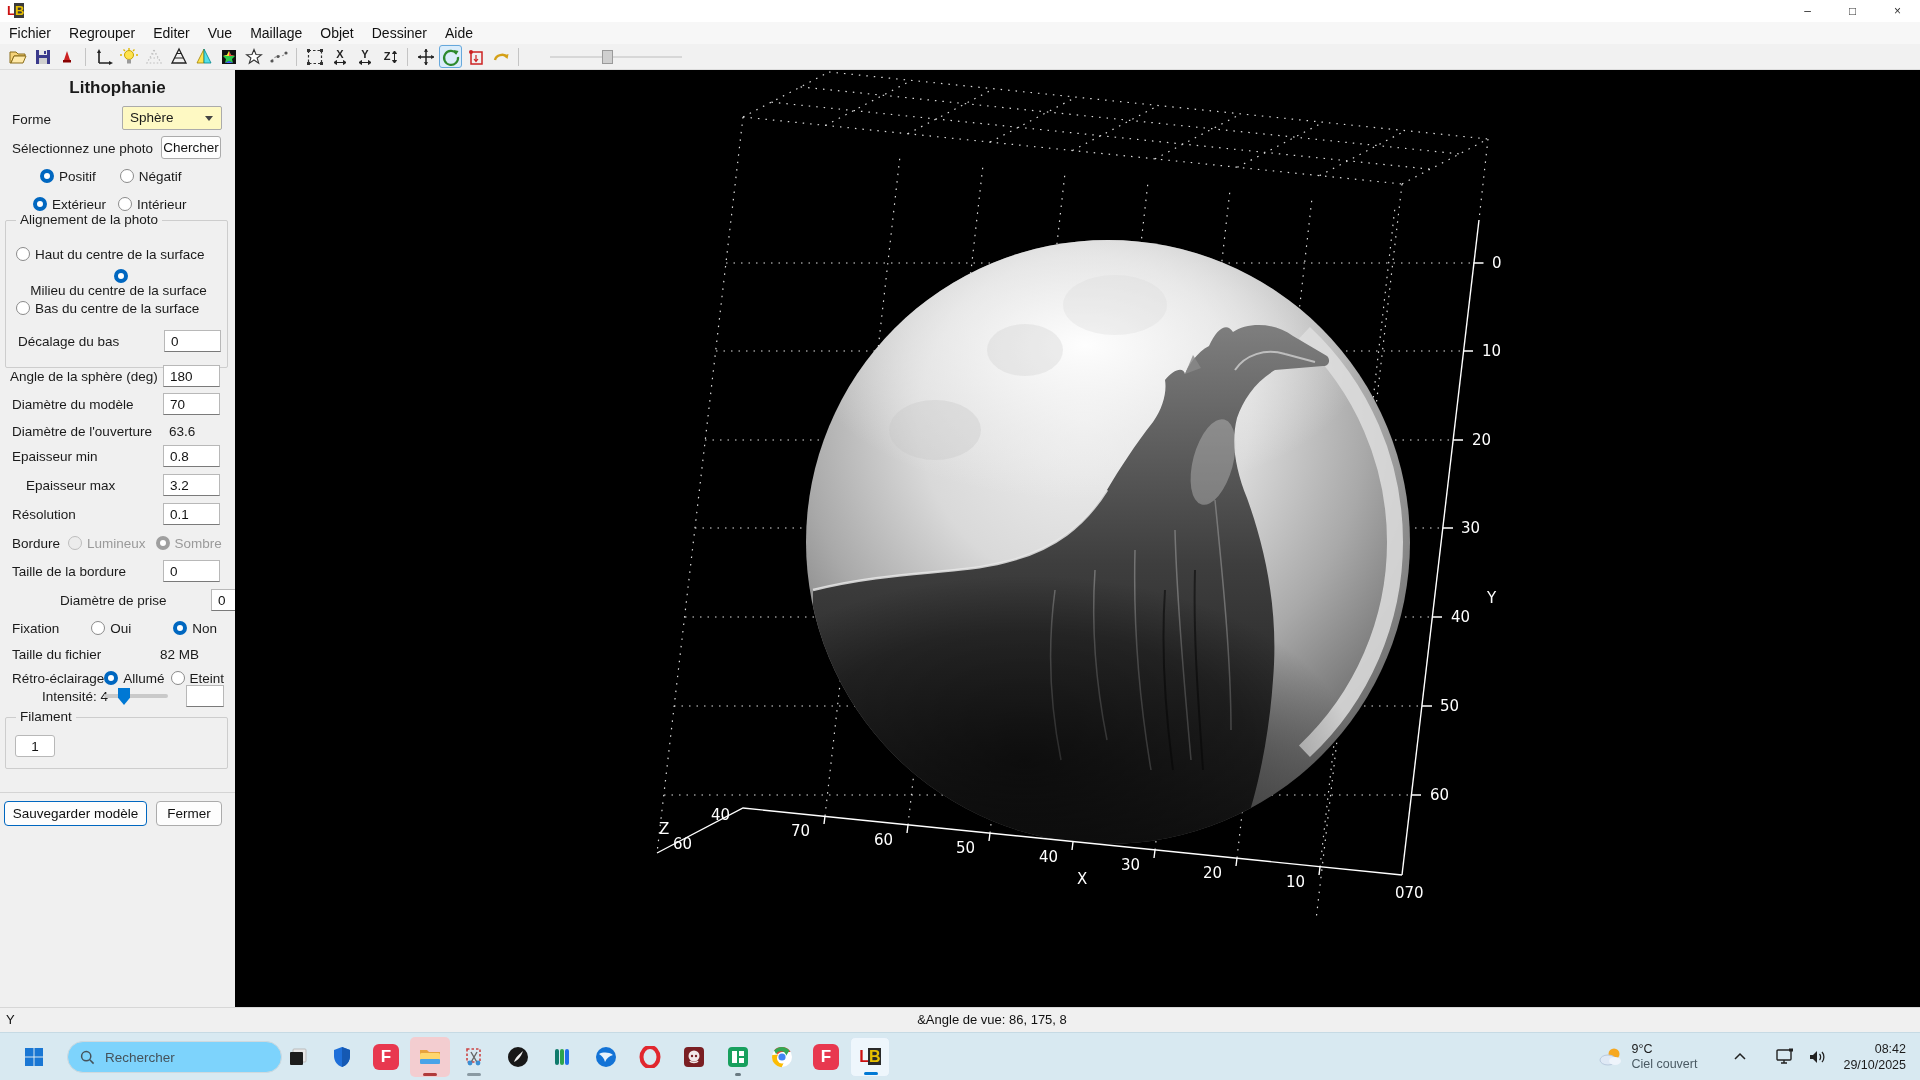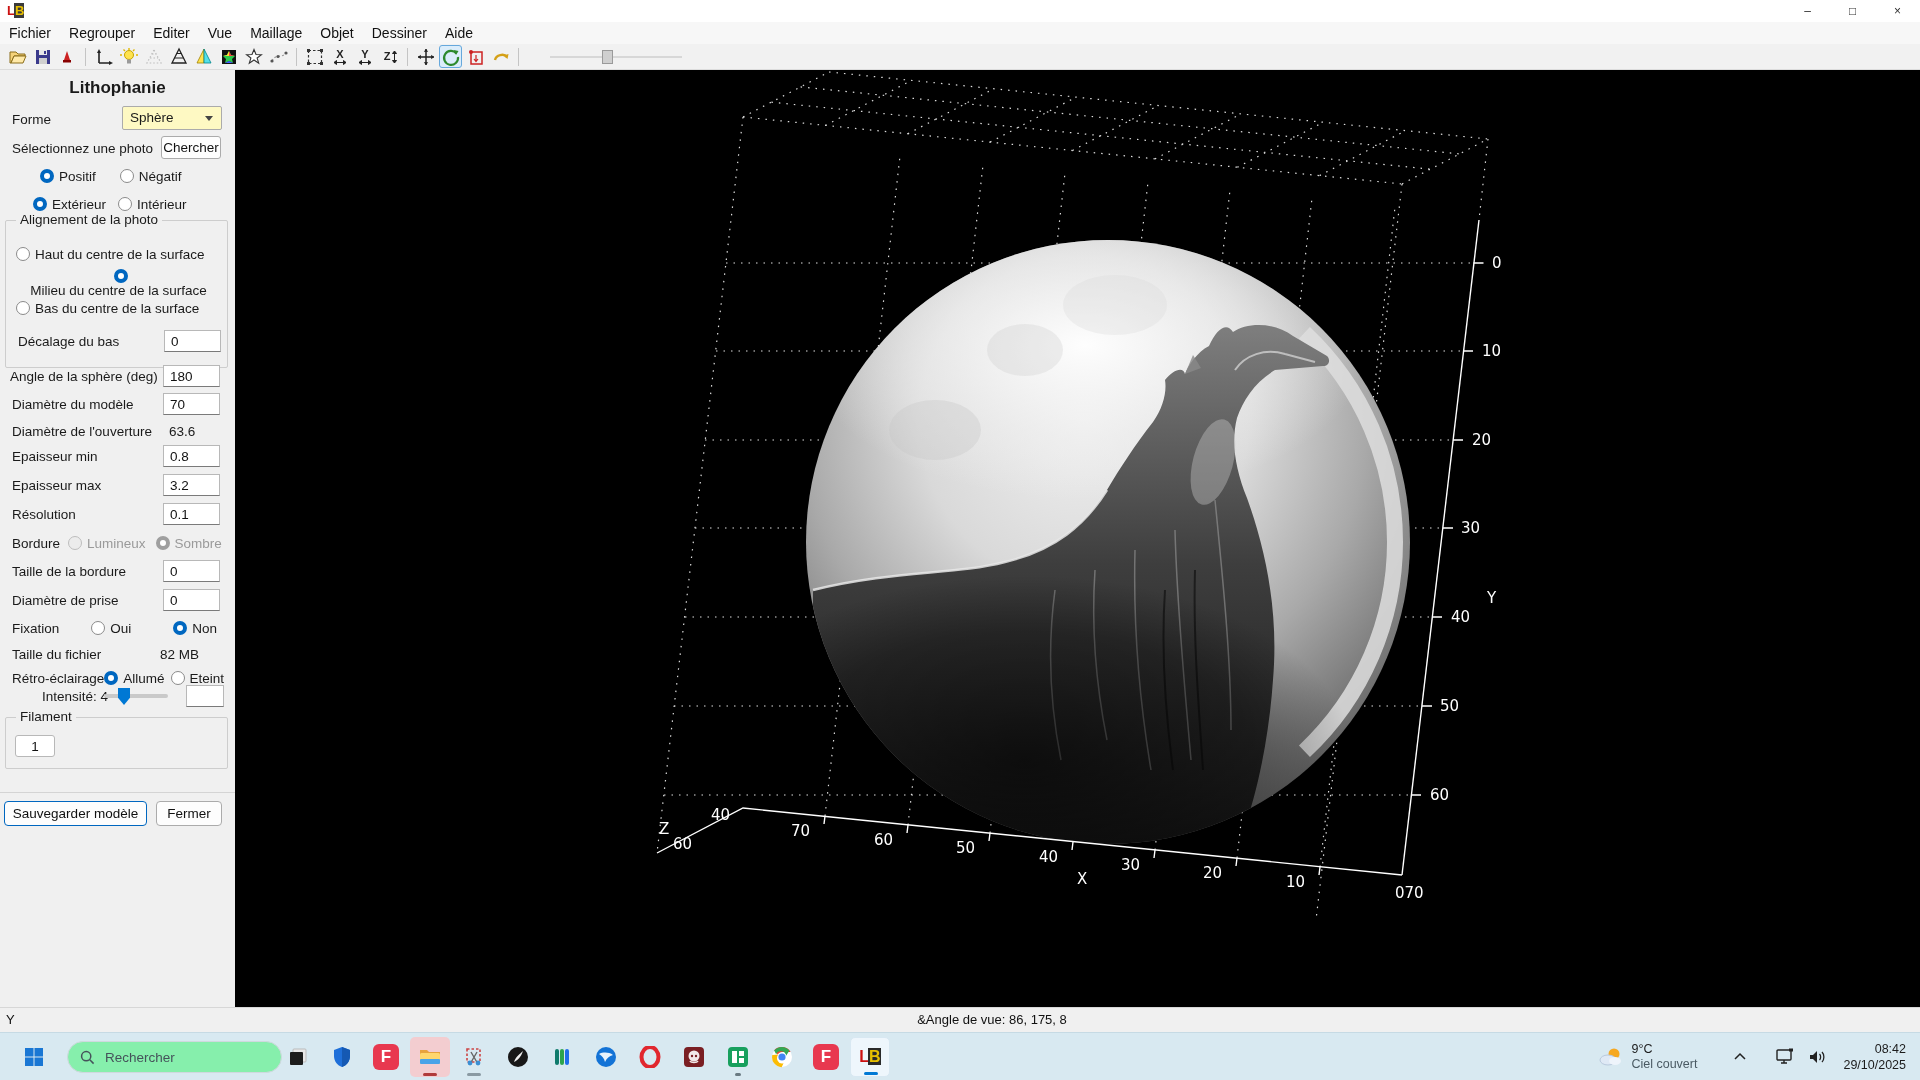--- a/index.html
+++ b/index.html
@@ -63,21 +63,21 @@
   
   .statusbar { position:absolute; left:0; top:1007px; width:1920px; height:25px; background:#f0f0f0;
                border-top:1px solid #d7d7d7; font-size:13px; color:#111; }
 
   
   .taskbar { position:absolute; left:0; top:1032px; width:1920px; height:48px; background:#d8e9f1;
              border-top:1px solid #c6dae4; }
   .tkicon { position:absolute; top:4px; width:40px; height:40px; border-radius:5px;
             display:flex; align-items:center; justify-content:center; }
   .underline { position:absolute; bottom:1px; left:13px; width:14px; height:3px; border-radius:2px; }
-  .searchpill { position:absolute; left:67px; top:8px; width:215px; height:32px; background:#86efac;
+  .searchpill { position:absolute; left:67px; top:8px; width:215px; height:32px; background:#7dd3fc;
                 border:1px solid #cfd9de; border-radius:16px; display:flex; align-items:center; }
   .searchtext { margin-left:10px; font-size:13.5px; color:#45525a; }
   .tray { position:absolute; right:0; top:0; height:48px; display:flex; align-items:center; }
   .trayline { font-size:12.5px; color:#1c1c1c; line-height:15px; }
   .clock { text-align:right; font-size:12.5px; color:#1c1c1c; line-height:16px; margin-right:14px; }
   .fbadge { width:26px; height:26px; border-radius:6px; background:#e8384f; color:#fff; font-weight:bold;
             font-size:17px; display:flex; align-items:center; justify-content:center; }
   .lbtile { background:#eef6fc; border:1px solid #d8e8f2; }
   .lbtxt { font-weight:bold; font-size:16px; letter-spacing:-1px; }
   .lbtxt .l { color:#cc1111; } .lbtxt .b { color:#e8c000; background:#2a2a2a; padding:0 1px; }
@@ -300,42 +300,42 @@
       <input class="tbox" readonly="" value="70" style="">
     </div>
     <div class="prow" style="top:349px;">
       <span class="plabel">Diamètre de l'ouverture</span>
       <span class="vtext">63.6</span>
     </div>
     <div class="prow" style="top:374px;">
       <span class="plabel">Epaisseur min</span>
       <input class="tbox" readonly="" value="0.8" style="">
     </div>
-    <div class="prow" style="top:403px;">
+    <div class="prow" style="top:403px;padding-left:14px;">
       <span class="plabel">Epaisseur max</span>
       <input class="tbox" readonly="" value="3.2" style="">
     </div>
     <div class="prow" style="top:432px;">
       <span class="plabel">Résolution</span>
       <input class="tbox" readonly="" value="0.1" style="">
     </div>
 
     <div class="prow" style="top:461px;">
       <span class="plabel">Bordure</span>
       <span class="radio disabled" style="margin-left:8px;"></span>
       <span class="rlabel dim">Lumineux</span>
       <span class="radio checked disabled" style="margin-left:10px;"></span>
       <span class="rlabel dim">Sombre</span>
     </div>
 
     <div class="prow" style="top:489px;">
       <span class="plabel">Taille de la bordure</span>
       <input class="tbox" readonly="" value="0" style="">
     </div>
-    <div class="prow" style="top:518px;">
+    <div class="prow" style="top:518px;margin-left:48px;">
       <span class="plabel">Diamètre de prise</span>
       <input class="tbox" readonly="" value="0" style="">
     </div>
 
     <div class="prow" style="top:546px;">
       <span class="plabel">Fixation</span>
       <span class="radio" style="margin-left:32px;"></span>
       <span class="rlabel">Oui</span>
       <span class="radio checked" style="margin-left:42px;"></span>
       <span class="rlabel">Non</span>

